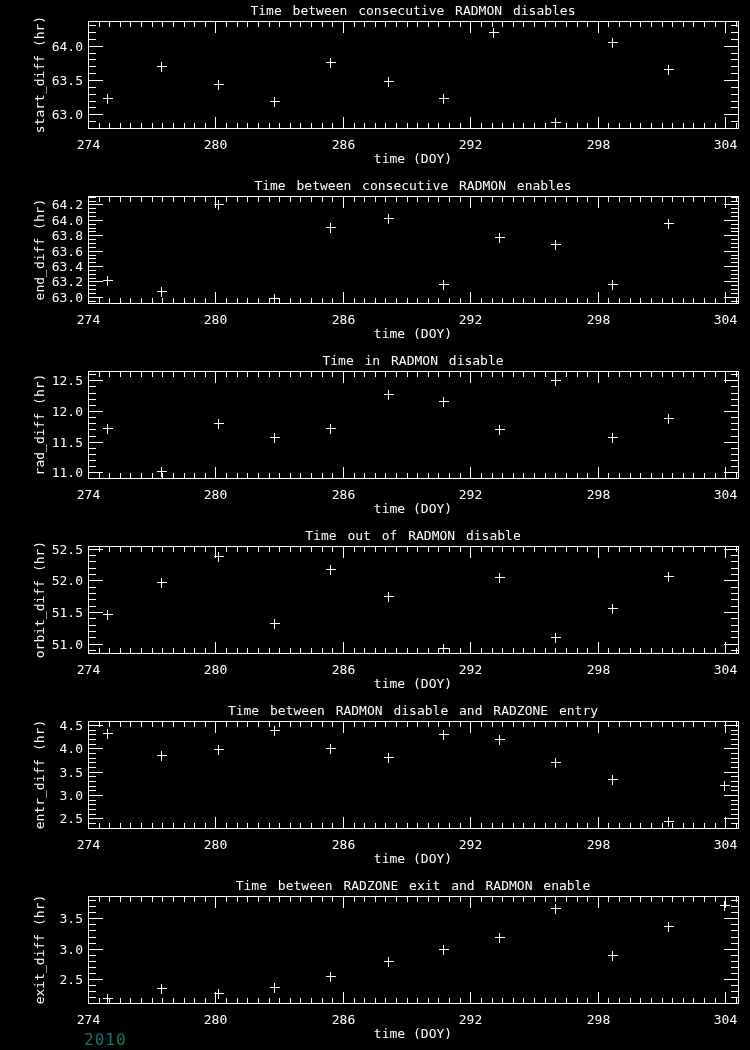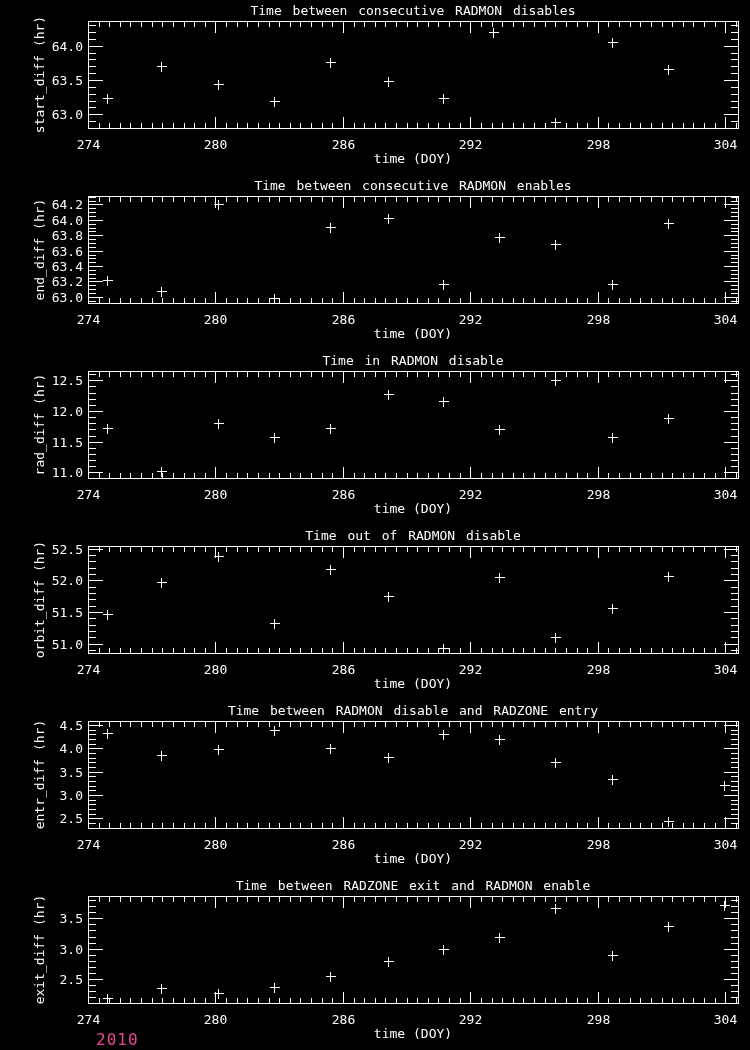--- a/index.html
+++ b/index.html
@@ -20,23 +20,23 @@
     width: 750px;
     height: 175px;
   }
   .panel svg {
     position: absolute;
     left: 0;
     top: 0;
   }
   .year {
     position: absolute;
-    left: 96px;
+    left: 84px;
     top: 1030px;
-    color: #ec4899;
+    color: #0f766e;
     font-size: 16px;
     letter-spacing: 1px;
     font-family: "DejaVu Sans Mono", monospace;
   }
 </style>
 </head>
 <body>
 
 <div class="figure">
   <div class="panel">

